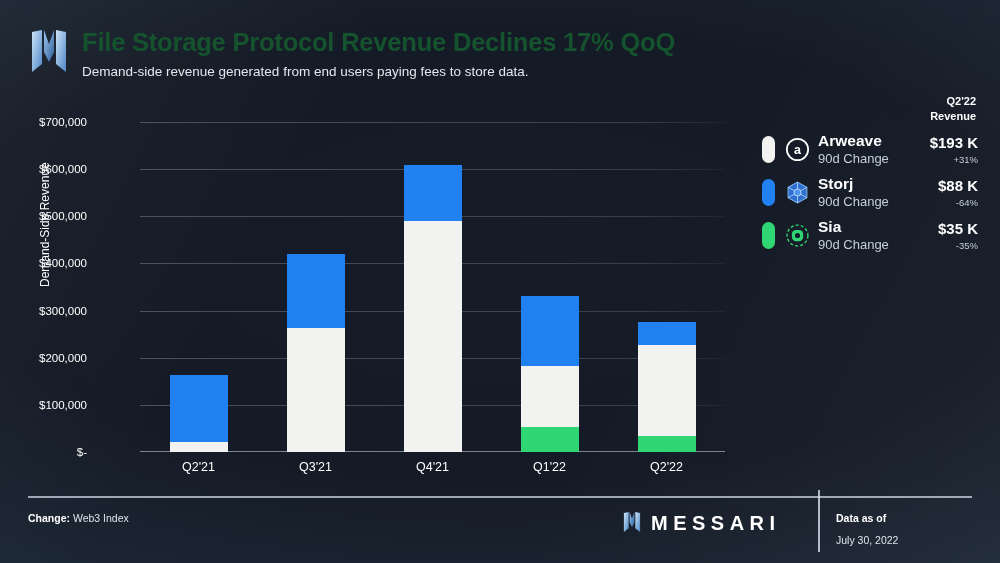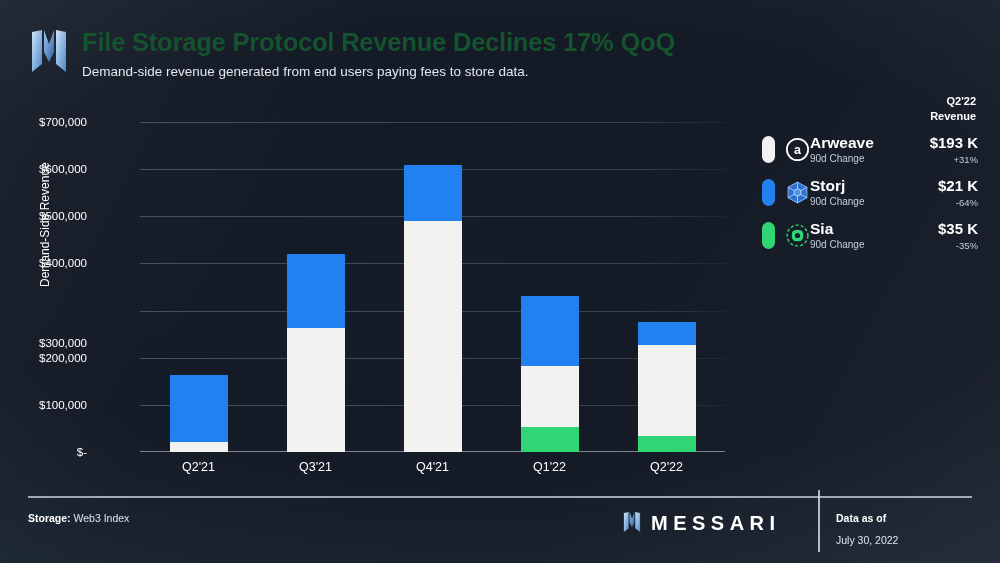--- a/index.html
+++ b/index.html
@@ -40,23 +40,23 @@
   .xtick { position:absolute; top:338px; transform:translateX(-50%);
            font-size:12.5px; color:#ffffff; white-space:nowrap; }
 
   
   .legend { position:absolute; left:762px; top:94px; width:216px; }
   .legend-head { text-align:right; font-size:11px; font-weight:bold; color:#ffffff;
                  line-height:1.35; padding-right:2px; }
   .lrow { display:flex; align-items:center; margin-top:9px; height:34px; }
   .swatch { width:13px; height:27px; border-radius:7px; flex:none; }
   .coin-icon { width:25px; height:25px; margin-left:10px; flex:none; }
-  .lnames { margin-left:0; flex:1; }
+  .lnames { margin-left:8px; flex:1; }
   .lname { font-size:15.5px; font-weight:600; color:#ffffff; line-height:1.05; }
-  .lchange-lbl { font-size:10px; color:#c4cedd; margin-top:2px; }
+  .lchange-lbl { font-size:13px; color:#c4cedd; margin-top:2px; }
   .lvals { text-align:right; }
   .lval { font-size:15px; font-weight:bold; color:#ffffff; line-height:1.05; white-space:nowrap; }
   .lpct { font-size:9.5px; color:#c4cedd; margin-top:3px; }
 
   
   .foot-rule { position:absolute; left:28px; top:496px; width:944px; height:1.5px;
                background:rgba(215,226,240,0.70); }
   .foot-left { position:absolute; left:28px; top:508px; font-size:10.5px; color:#dde4ee; line-height:2.05; }
   .foot-left b { color:#ffffff; }
   .brand { position:absolute; left:620px; top:512px; display:flex; align-items:flex-start; }
@@ -102,21 +102,21 @@
       <div class="gridline" style="top: 141.429px;"></div>
       <div class="gridline" style="top: 94.2857px;"></div>
       <div class="gridline" style="top: 47.1429px;"></div>
       <div class="gridline" style="top: 0px;"></div>
     </div>
   <div class="baseline"></div>
   <div id="yticks">
       <div class="ytick" style="top: 330px;">$-</div>
       <div class="ytick" style="top: 282.857px;">$100,000</div>
       <div class="ytick" style="top: 235.714px; margin-left: 32px;">$200,000</div>
-      <div class="ytick" style="top: 188.571px; margin-top: 32px;">$300,000</div>
+      <div class="ytick" style="top: 188.571px;">$300,000</div>
       <div class="ytick" style="top: 141.429px;">$400,000</div>
       <div class="ytick" style="top: 94.2857px;">$500,000</div>
       <div class="ytick" style="top: 47.1429px; padding-left: 44px;">$600,000</div>
       <div class="ytick" style="top: 0px;">$700,000</div>
     </div>
   <div class="bars" id="bars">
       <div class="barcol" style="left: 29.5px; height: 330px;">
         <div class="seg" style="background: rgb(242, 242, 240); bottom: 0px; height: 10.3714px;"></div>
         <div class="seg" style="background: rgb(33, 129, 240); bottom: 10.3714px; height: 66.4714px;"></div>
       </div>
@@ -174,21 +174,21 @@
         <div class="coin-icon"><svg viewBox="0 0 24 24">
             <path d="M12 2 L21 7 L21 17 L12 22 L3 17 L3 7 Z" fill="#2f6fd0" stroke="#7fb4f0" stroke-width="1"></path>
             <path d="M12 2 L12 22 M3 7 L21 17 M21 7 L3 17" stroke="#a8cdf5" stroke-width="0.9" fill="none"></path>
             <circle cx="12" cy="12" r="3.4" fill="#4d93e8" stroke="#bcd9f8" stroke-width="0.9"></circle>
           </svg></div>
         <div class="lnames">
           <div class="lname">Storj</div>
           <div class="lchange-lbl">90d Change</div>
         </div>
         <div class="lvals">
-          <div class="lval">$21 K</div>
+          <div class="lval">$88 K</div>
           <div class="lpct">-64%</div>
         </div>
       </div>
       <div class="lrow">
         <div class="swatch" style="background:#2fd673"></div>
         <div class="coin-icon"><svg viewBox="0 0 24 24">
             <circle cx="12" cy="12" r="10" fill="none" stroke="#2fd673" stroke-width="1.3" stroke-dasharray="3 2"></circle>
             <rect x="6.6" y="6.6" width="10.8" height="10.8" rx="4" fill="#2fd673"></rect>
             <circle cx="12" cy="12" r="2.5" fill="#10202c"></circle>
           </svg></div>
@@ -200,21 +200,21 @@
           <div class="lval">$35 K</div>
           <div class="lpct">-35%</div>
         </div>
       </div>
     </div>
 </div>
 
 <div class="foot-rule"></div>
 <div class="foot-left">
   <div>
-    <b>Storage:</b>
+    <b>Change:</b>
     <span>Web3 Index</span>
   </div>
 </div>
 <div class="brand">
   <svg class="brand-mark" viewBox="0 0 34 42">
     <path d="M0,2 L10,0 L10,34 L0,42 Z" fill="url(#lg1)"></path>
     <path d="M12,0 L17,14 L22,0 L22,22 L17,32 L12,22 Z" fill="url(#lg2)"></path>
     <path d="M24,0 L34,2 L34,42 L24,34 Z" fill="url(#lg1)"></path>
   </svg>
   <div class="brand-word">MESSARI</div>

